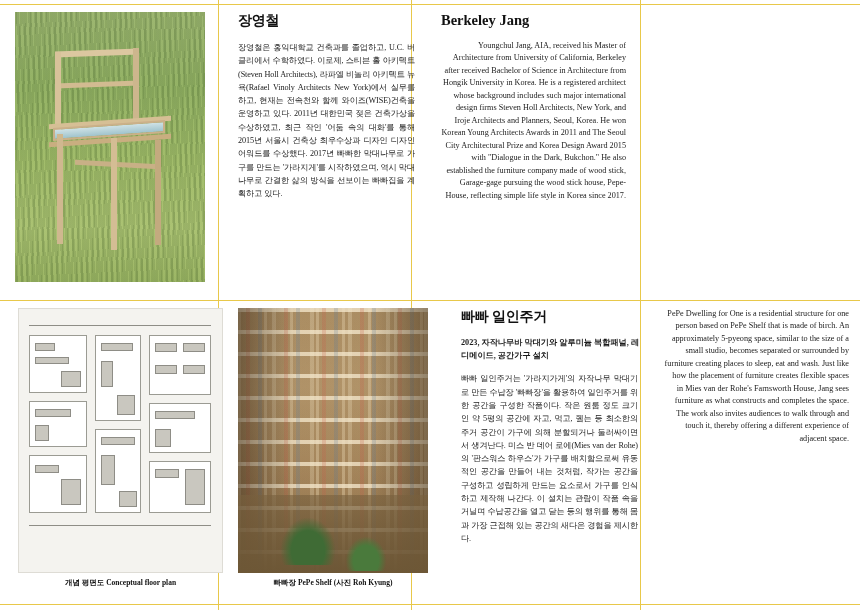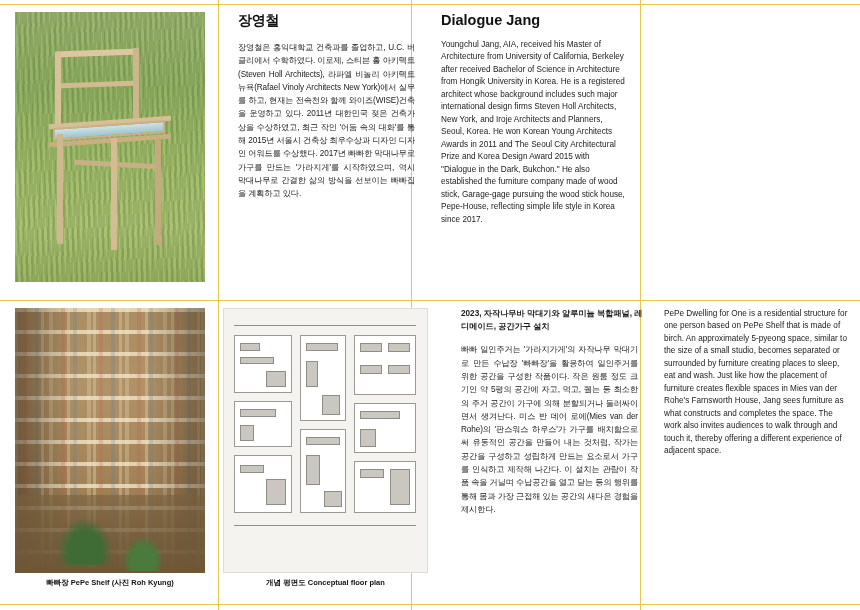--- a/index.html
+++ b/index.html
@@ -34,20 +34,21 @@
     left: 0;
     width: 860px;
     display: flex;
   }
   .row-top { top: 12px; height: 292px; }
   .row-bottom { top: 308px; height: 290px; }
 
   .col {
     position: relative;
     height: 100%;
+    font-family: Liberation Serif, serif;
   }
   .col-img1 { width: 205px; margin-left: 18px; }
   .col-img2 { width: 190px; margin-left: 15px; }
   .col-ko   { width: 185px; margin-left: 33px; }
   .col-en   { width: 185px; margin-left: 18px; }
 
   .photo {
     width: 100%;
     position: relative;
     overflow: hidden;
@@ -228,21 +229,21 @@
     color: #1a1a1a;
     margin: 0 8px 8px 0;
     text-align: justify;
     letter-spacing: -0.1px;
   }
   .body-en {
     font-size: 8.2px;
     line-height: 1.52;
     color: #1a1a1a;
     margin: 0 0 8px 0;
-    text-align: left;
+    text-align: right;
   }
   .meta {
     font-size: 8.2px;
     line-height: 1.55;
     font-weight: bold;
     color: #1a1a1a;
     margin: 0 0 10px 0;
   }
   .meta-en {
     font-size: 8.2px;
@@ -289,39 +290,26 @@
           <div class="obj lg3"></div>
       </div>
     </div>
 
     <div class="col col-ko">
       <h2 class="title-ko">장영철</h2>
       <p class="body-ko">장영철은 홍익대학교 건축과를 졸업하고, U.C. 버클리에서 수학하였다. 이로제, 스티븐 홀 아키텍트(Steven Holl Architects), 라파엘 비놀리 아키텍트 뉴욕(Rafael Vinoly Architects New York)에서 실무를 하고, 현재는 전속천와 함께 와이즈(WISE)건축을 운영하고 있다. 2011년 대한민국 젖은 건축가상을 수상하였고, 최근 작인 '어둠 속의 대화'를 통해 2015년 서울시 건축상 최우수상과 디자인 디자인 어워드를 수상했다. 2017년 빠빠한 막대나무로 가구를 만드는 '가라지게'를 시작하였으며, 역시 막대나무로 간결한 삶의 방식을 선보이는 빠빠집을 계획하고 있다.</p>
     </div>
 
     <div class="col col-en">
-      <h2 class="title-en">Dialogue Jang</h2>
+      <h2 class="title-en">Berkeley Jang</h2>
       <p class="body-en">Youngchul Jang, AIA, received his Master of Architecture from University of California, Berkeley after received Bachelor of Science in Architecture from Hongik University in Korea. He is a registered architect whose background includes such major international design firms Steven Holl Architects, New York, and Iroje Architects and Planners, Seoul, Korea. He won Korean Young Architects Awards in 2011 and The Seoul City Architectural Prize and Korea Design Award 2015 with "Dialogue in the Dark, Bukchon." He also established the furniture company made of wood stick, Garage-gage pursuing the wood stick house, Pepe-House, reflecting simple life style in Korea since 2017.</p>
     </div>
   </div>
 
   <div class="row row-bottom">
-
-    <div class="col col-img2">
-      <div class="photo ph-shelf">
-        <div class="wall"></div>
-        <div class="items"></div>
-        <div class="shade-l"></div>
-        <div class="shade-r"></div>
-        <div class="floor"></div>
-        <div class="plant"></div>
-        <div class="plant2"></div>
-      </div>
-      <div class="caption">빠빠장 PePe Shelf (사진 Roh Kyung)</div>
-    </div>
 
     <div class="col col-img1">
       <div class="photo ph-plan">
         <div class="plan-cell" style="left:10px;  top:26px;  width:58px;  height:58px;"></div>
         <div class="plan-cell" style="left:10px;  top:92px;  width:58px;  height:46px;"></div>
         <div class="plan-cell" style="left:10px;  top:146px; width:58px;  height:58px;"></div>
         <div class="plan-cell" style="left:76px;  top:26px;  width:46px;  height:86px;"></div>
         <div class="plan-cell" style="left:76px;  top:120px; width:46px;  height:84px;"></div>
         <div class="plan-cell" style="left:130px; top:26px;  width:62px;  height:60px;"></div>
         <div class="plan-cell" style="left:130px; top:94px;  width:62px;  height:50px;"></div>
@@ -348,21 +336,35 @@
         <div class="plan-bar" style="left:136px;top:120px; width:16px; height:18px;"></div>
         <div class="plan-bar" style="left:136px;top:160px; width:24px; height:9px;"></div>
         <div class="plan-bar" style="left:166px;top:160px; width:20px; height:36px;"></div>
 
         <div class="plan-thin" style="left:10px; top:216px; width:182px; height:1px;"></div>
         <div class="plan-thin" style="left:10px; top:16px;  width:182px; height:1px;"></div>
       </div>
       <div class="caption">개념 평면도 Conceptual floor plan</div>
     </div>
 
+    <div class="col col-img2">
+      <div class="photo ph-shelf">
+        <div class="wall"></div>
+        <div class="items"></div>
+        <div class="shade-l"></div>
+        <div class="shade-r"></div>
+        <div class="floor"></div>
+        <div class="plant"></div>
+        <div class="plant2"></div>
+      </div>
+      <div class="caption">빠빠장 PePe Shelf (사진 Roh Kyung)</div>
+    </div>
+
     <div class="col col-ko">
+      <h2 class="title-ko">빠빠 일인주거</h2>
       <p class="meta">2023, 자작나무바 막대기와 알루미늄 복합패널, 레디메이드, 공간가구 설치</p>
       <p class="body-ko">빠빠 일인주거는 '가라지가게'의 자작나무 막대기로 만든 수납장 '빠빠장'을 활용하여 일인주거를 위한 공간을 구성한 작품이다. 작은 원룸 정도 크기인 약 5평의 공간에 자고, 먹고, 쥌는 등 최소한의 주거 공간이 가구에 의해 분할되거나 둘러싸이면서 생겨난다. 미스 반 데어 로에(Mies van der Rohe)의 '판스워스 하우스'가 가구를 배치함으로써 유동적인 공간을 만들어 내는 것처럼, 작가는 공간을 구성하고 성립하게 만드는 요소로서 가구를 인식하고 제작해 나간다. 이 설치는 관람이 작품 속을 거닐며 수납공간을 열고 닫는 등의 행위를 통해 몸과 가장 근접해 있는 공간의 새다은 경험을 제시한다.</p>
     </div>
 
     <div class="col col-en">
       <p class="body-en">PePe Dwelling for One is a residential structure for one person based on PePe Shelf that is made of birch. An approximately 5-pyeong space, similar to the size of a small studio, becomes separated or surrounded by furniture creating places to sleep, eat and wash. Just like how the placement of furniture creates flexible spaces in Mies van der Rohe's Farnsworth House, Jang sees furniture as what constructs and completes the space. The work also invites audiences to walk through and touch it, thereby offering a different experience of adjacent space.</p>
     </div>
   </div>
 
 </div>

